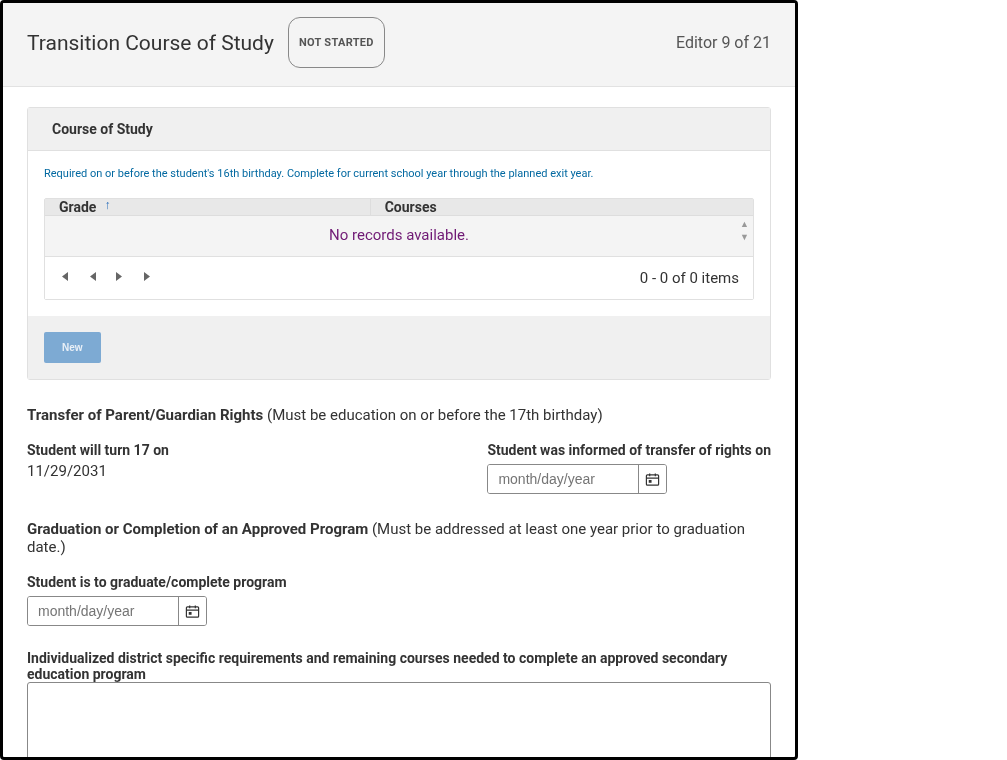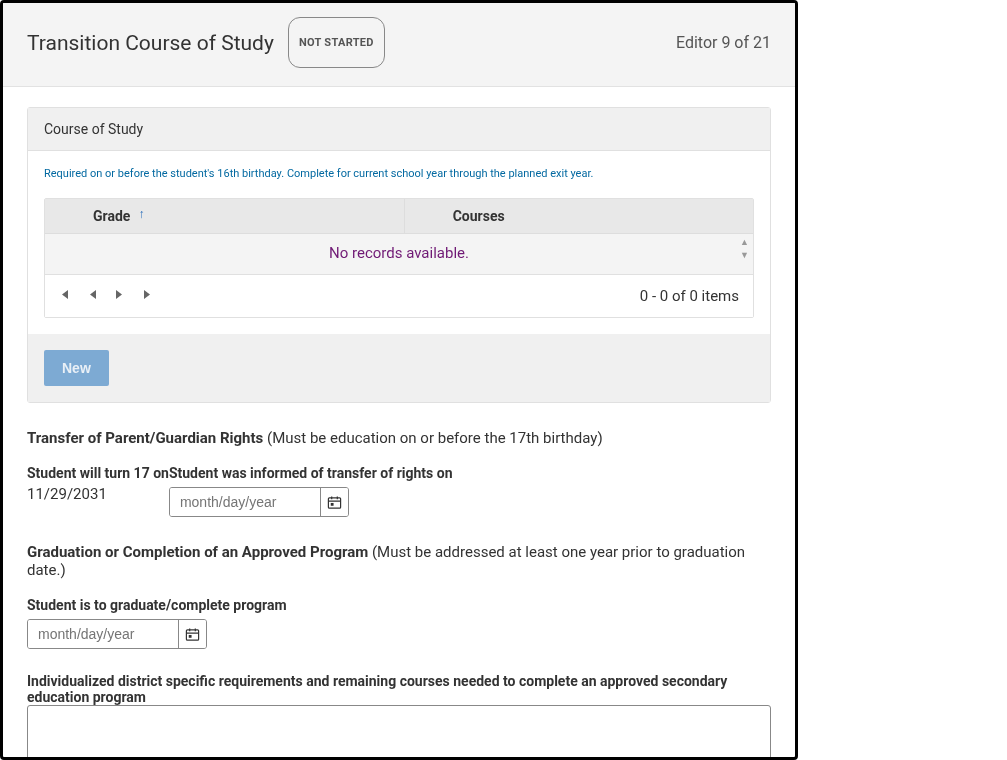--- a/index.html
+++ b/index.html
@@ -55,22 +55,22 @@
   }
   .panel {
     border: 1px solid #e0e0e0;
     border-radius: 3px;
     background: #fff;
     margin-bottom: 0;
   }
   .panel-header {
     background: #f0f0f0;
     border-bottom: 1px solid #e0e0e0;
-    padding: 13px 16px;
-    font-weight: 400;
+    padding: 13px 24px;
+    font-weight: 700;
     font-size: 14px;
     color: #333;
   }
   .panel-body {
     padding: 16px 16px 0 16px;
   }
   .instruction {
     font-size: 11px;
     color: #0369a1;
     margin-bottom: 18px;
@@ -78,28 +78,27 @@
   .grid {
     border: 1px solid #e0e0e0;
     border-radius: 2px;
   }
   .grid-head {
     display: flex;
     background: #e8e8e8;
     border-bottom: 1px solid #ddd;
   }
   .grid-col {
-    padding: 9px 14px;
+    padding: 0 14px;
     font-weight: 700;
     font-size: 14px;
     color: #333;
     display: flex;
     align-items: flex-start;
     gap: 8px;
-    margin-left: 34px;
   }
   .grid-col.grade { width: 46%; border-right: 1px solid #ddd; }
   .grid-col.courses { flex: 1; }
   .sort-icon { color: #2a6ebb; font-weight: 700; font-size: 12px; line-height: 1; }
   .grid-body {
     background: #f4f4f4;
     position: relative;
   }
   .grid-empty {
     text-align: center;
@@ -144,38 +143,39 @@
   .panel-actions {
     background: #f0f0f0;
     padding: 16px;
     margin-top: 16px;
   }
   .btn-new {
     background: #6a9ecf;
     color: #e8f0f8;
     border: none;
     padding: 10px 18px;
-    font-size: 14px;
+    font-size: 10px;
     font-weight: 600;
     border-radius: 2px;
     cursor: pointer;
     opacity: 0.85;
   }
   .section {
     margin-top: 26px;
   }
   .section-title {
     font-size: 15px;
     color: #333;
     margin-bottom: 18px;
   }
   .section-title strong { font-weight: 700; }
   .section-title .hint { font-weight: 400; }
   .row-2 {
     display: flex;
+    justify-content: space-between;
   }
   .field label {
     display: block;
     font-weight: 700;
     font-size: 14px;
     color: #333;
     margin-bottom: 4px;
   }
   .field .value {
     font-size: 15px;

